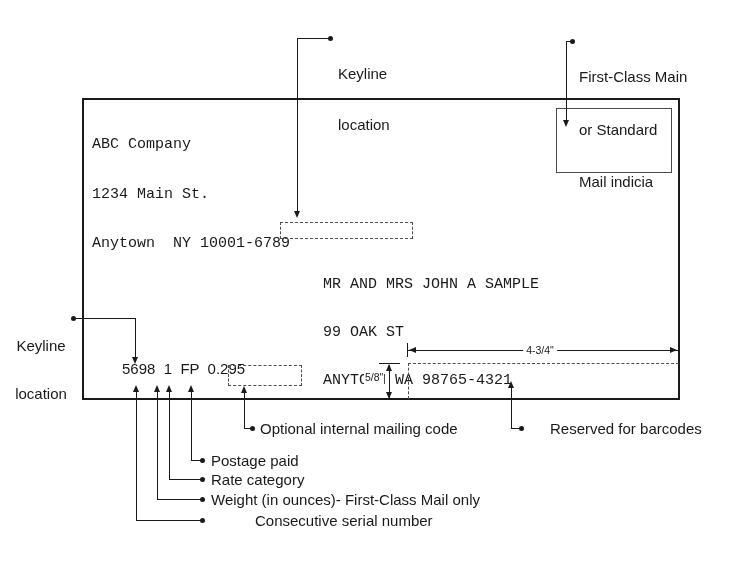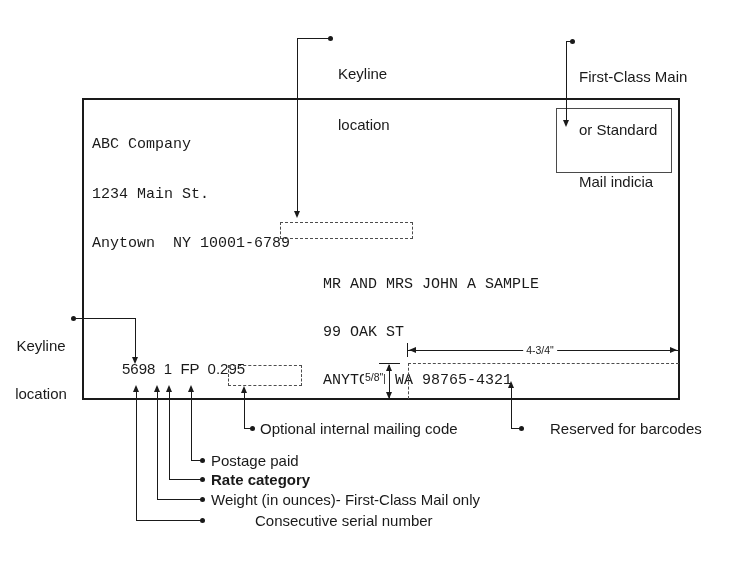--- a/index.html
+++ b/index.html
@@ -93,21 +93,21 @@
   <div class="arr arr-up" style="left:188px;top:385px;"></div>
   <div class="vl" style="left:191px;top:392px;height:68px;"></div>
   <div class="hl" style="left:191px;top:460px;width:10px;"></div>
   <div class="dot" style="left:200px;top:458px;"></div>
   <div class="t" style="left:211px;top:453px;">Postage paid</div>
 
   <div class="arr arr-up" style="left:166px;top:385px;"></div>
   <div class="vl" style="left:169px;top:392px;height:87px;"></div>
   <div class="hl" style="left:169px;top:479px;width:32px;"></div>
   <div class="dot" style="left:200px;top:477px;"></div>
-  <div class="t" style="left:211px;top:472px;font-weight:bold;">Rate category</div>
+  <div class="t" style="left:211px;top:472px;">Rate category</div>
 
   <div class="arr arr-up" style="left:154px;top:385px;"></div>
   <div class="vl" style="left:157px;top:392px;height:107px;"></div>
   <div class="hl" style="left:157px;top:499px;width:44px;"></div>
   <div class="dot" style="left:200px;top:497px;"></div>
   <div class="t" style="left:211px;top:492px;">Weight (in ounces)- First-Class Mail only</div>
 
   <div class="arr arr-up" style="left:133px;top:385px;"></div>
   <div class="vl" style="left:136px;top:392px;height:128px;"></div>
   <div class="hl" style="left:136px;top:520px;width:65px;"></div>

